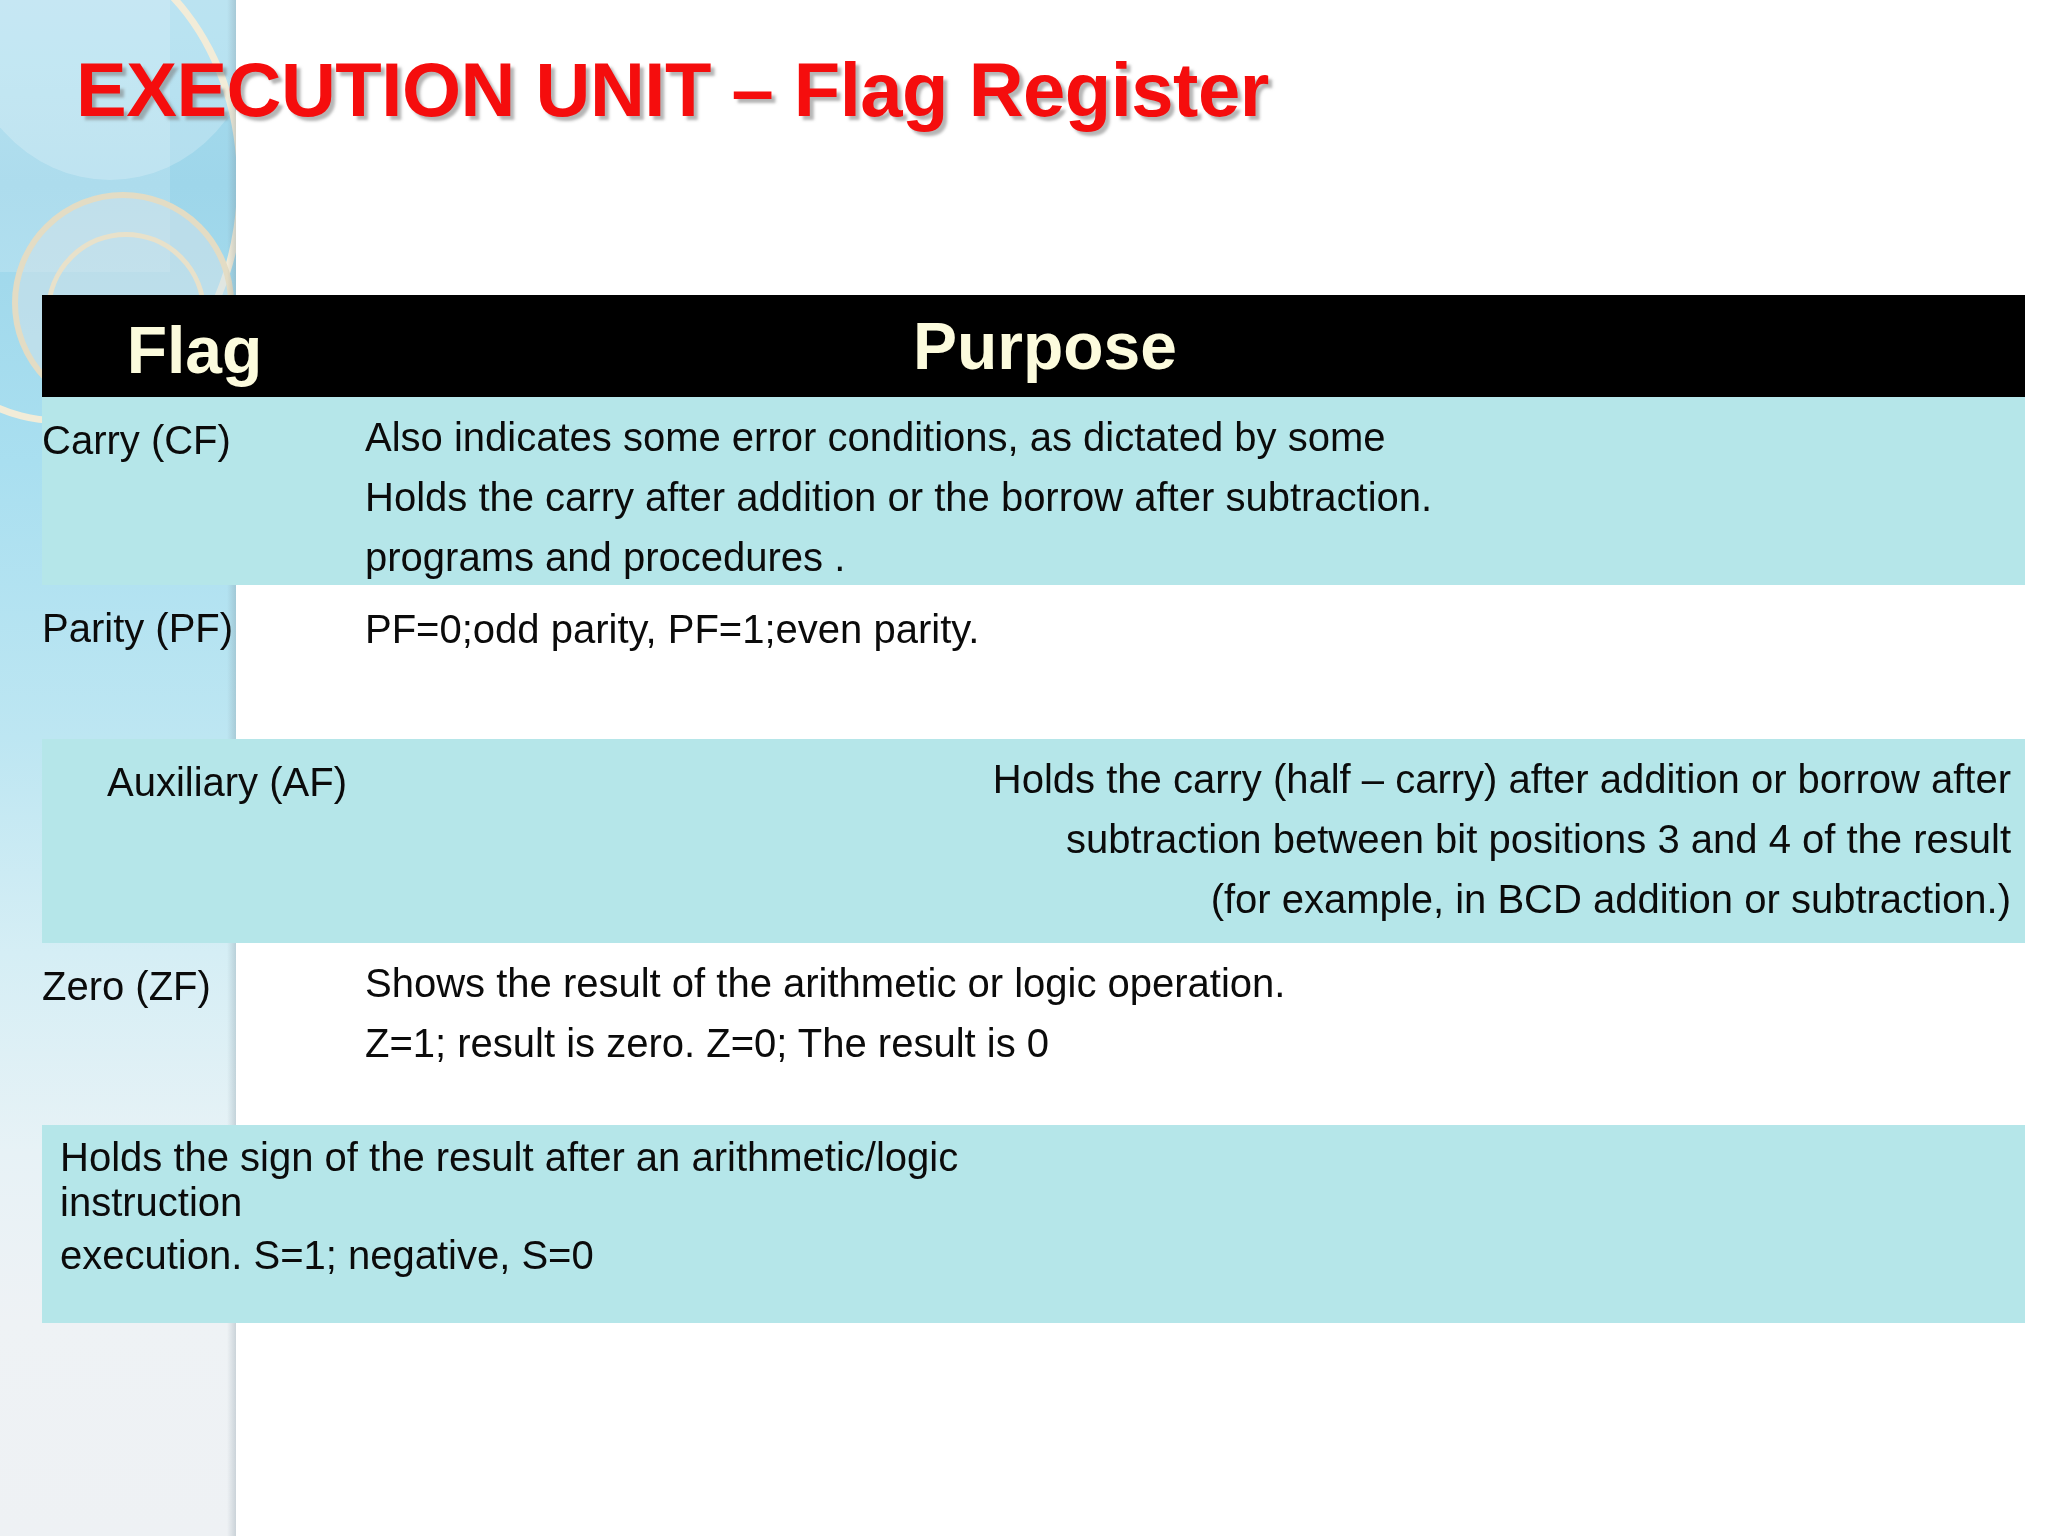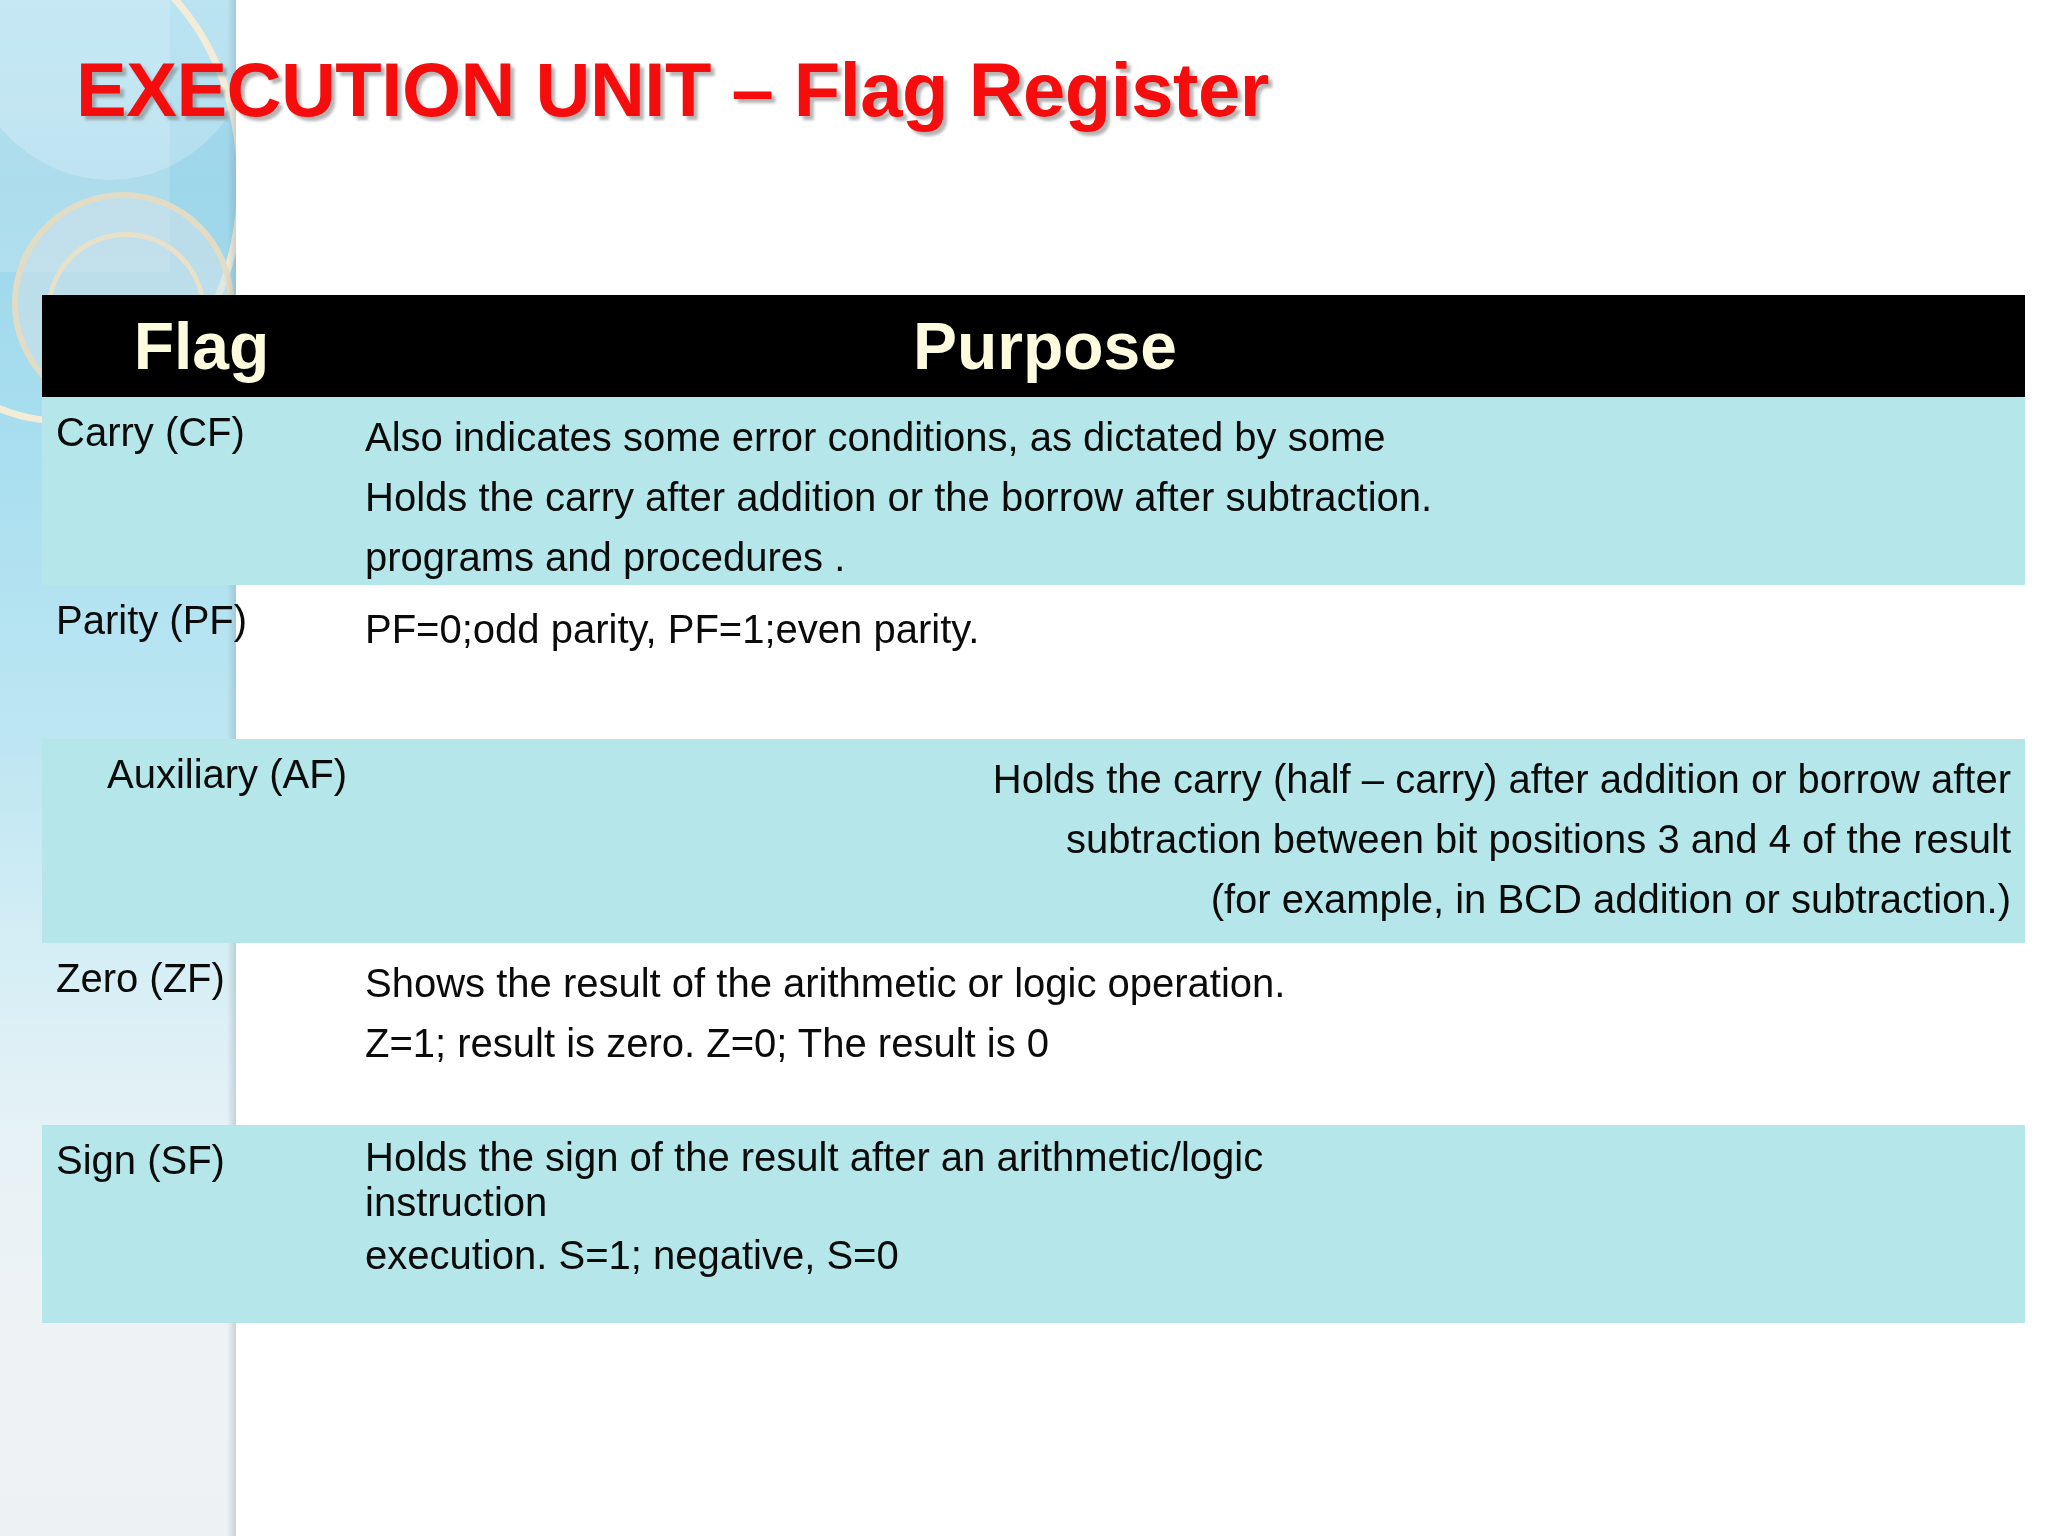--- a/index.html
+++ b/index.html
@@ -110,22 +110,23 @@
     border-collapse: collapse;
   }
   .trow {
     display: flex;
     align-items: flex-start;
   }
   .cell-flag {
     width: 305px;
     flex: 0 0 305px;
     box-sizing: border-box;
-    padding-left: 14px;
+    padding-left: 0;
     padding-top: 10px;
+    margin-top: 8px;
   }
   .cell-purpose {
     flex: 1 1 auto;
     box-sizing: border-box;
     padding-left: 18px;
     padding-top: 10px;
     padding-right: 14px;
   }
 
   
@@ -252,23 +253,20 @@
     </div>
     <div class="cell-purpose">
       <div class="purpose-text">
         <div>Shows the result of the arithmetic or logic operation.</div>
         <div>Z=1; result is zero. Z=0; The result is 0</div>
       </div>
     </div>
   </div>
 
   <div class="trow row-shade" id="row-sign">
-    <div class="cell-flag">
-      <div class="flag-text">Sign (SF)</div>
-    </div>
     <div class="cell-purpose">
       <div class="purpose-text">
         <span class="tight">Holds the sign of the result after an arithmetic/logic</span>
         <span class="tight">instruction</span>
         <div>execution. S=1; negative, S=0</div>
       </div>
     </div>
   </div>
 
 </div>

